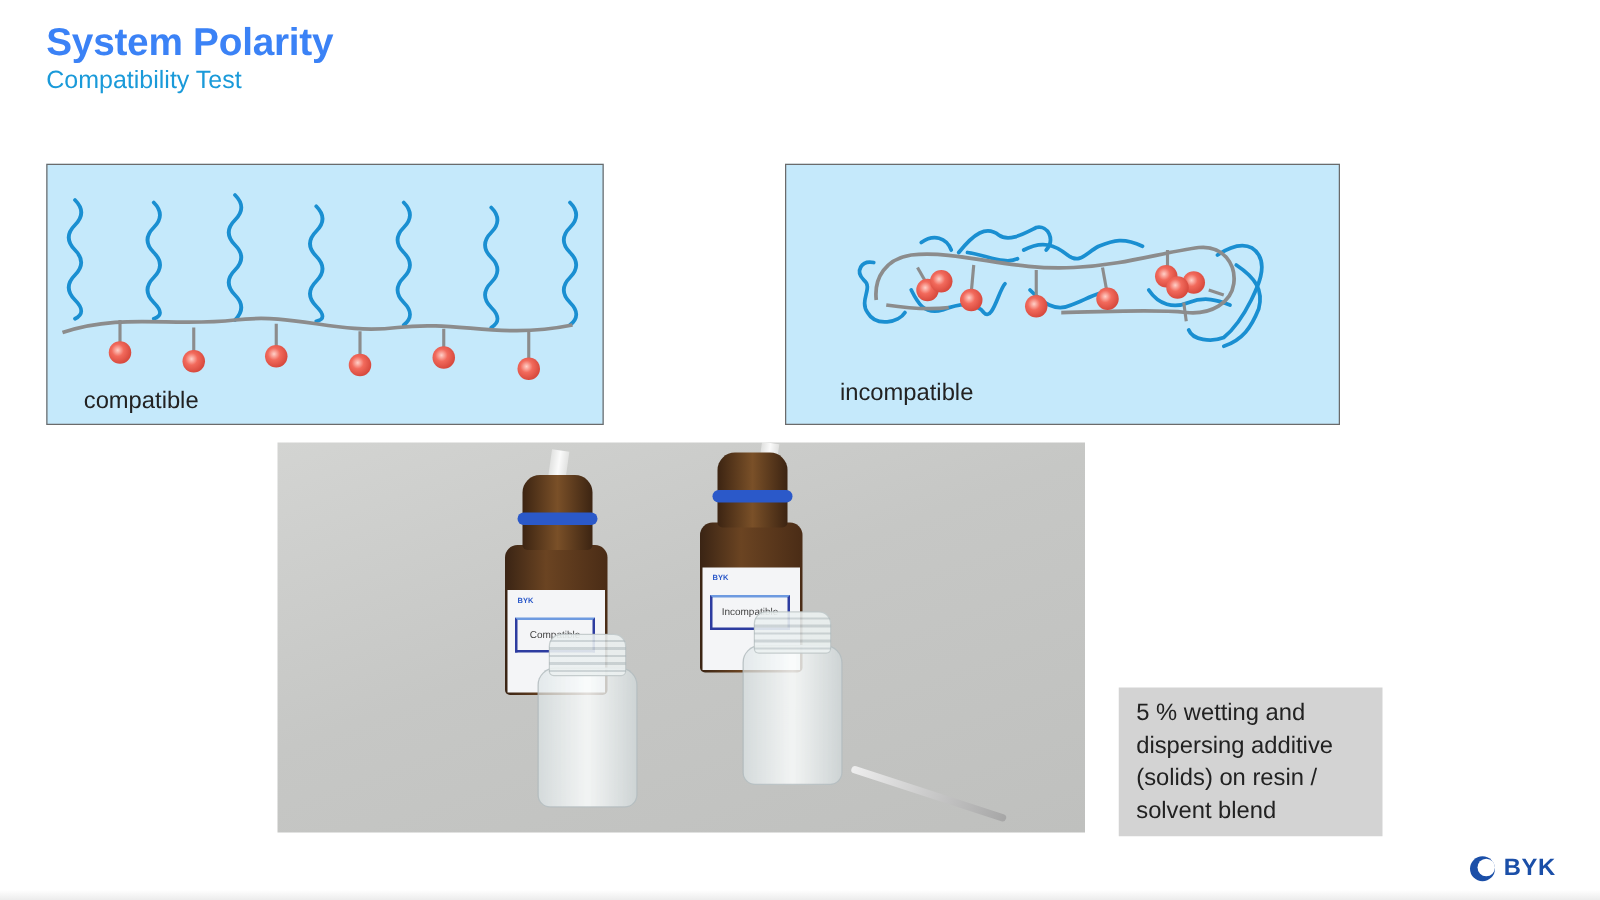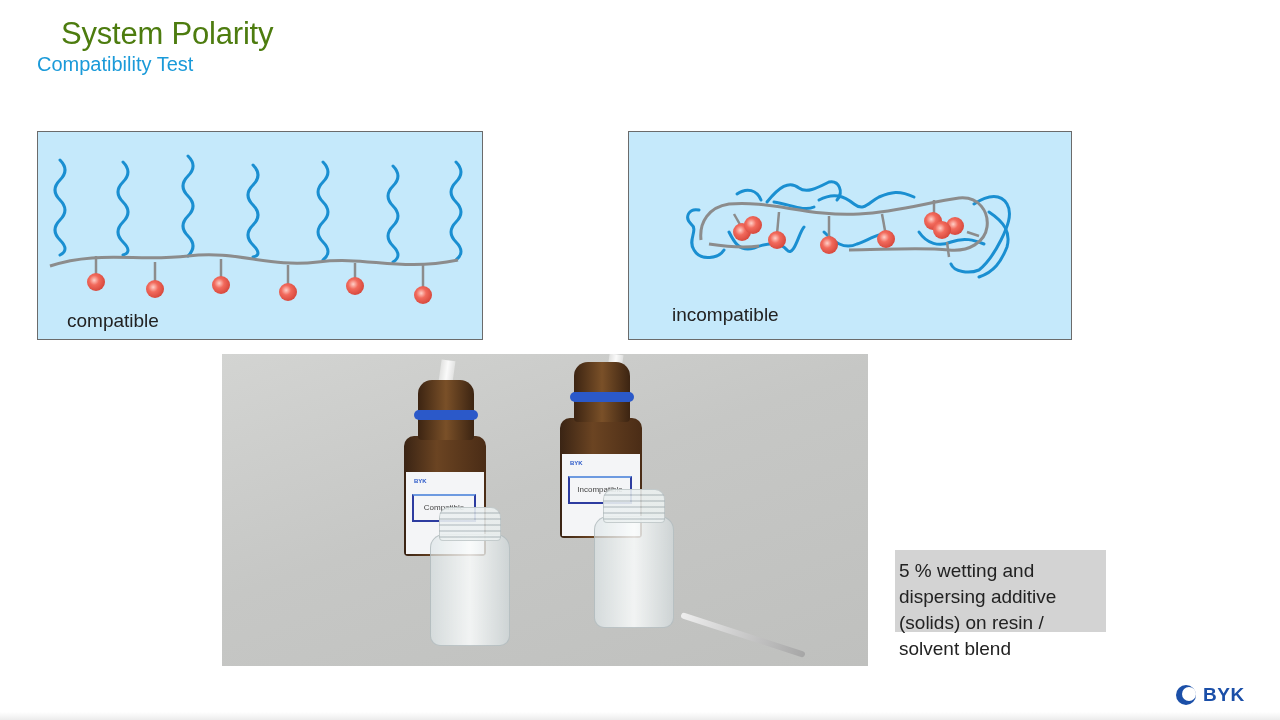--- a/index.html
+++ b/index.html
@@ -3,21 +3,21 @@
 <meta charset="utf-8">
 <style>
   html, body { margin:0; padding:0; }
   body {
     width:1280px; height:720px; position:relative; overflow:hidden;
     background:#ffffff;
     font-family:"Liberation Sans", sans-serif;
   }
   .title-main {
     position:absolute; left:37px; top:16px;
-    font-size:31px; font-weight:normal; color:#4d7c0f; letter-spacing:-0.2px;margin-left:24px;
+    font-size:31px; font-weight:bold; color:#3b82f6; letter-spacing:-0.2px;
   }
   .title-sub {
     position:absolute; left:37px; top:53px;
     font-size:20px; color:#1a9ad9;
   }
   .diagram {
     position:absolute; background:#c5e9fb; border:1px solid #6b6b6b;
     box-sizing:border-box;
   }
   .diagram svg { position:absolute; left:0; top:0; }
@@ -74,22 +74,22 @@
     border-radius:10px 10px 4px 4px;
     background:repeating-linear-gradient(180deg,rgba(235,240,240,0.9) 0 4px,rgba(200,208,210,0.9) 4px 6px);
     border:1px solid rgba(170,180,182,0.6);
   }
   .spatula {
     position:absolute; left:456px; top:278px; width:130px; height:6px;
     background:linear-gradient(90deg,#eeeeee,#a6a6a6);
     border-radius:3px; transform:rotate(18deg);
   }
   .note {
-    position:absolute; left:895px; top:550px; width:211px; height:82px;
-    background:#d3d3d3; box-sizing:border-box; padding:8px 4px;
+    position:absolute; left:895px; top:550px; width:211px; height:119px;
+    background:#d3d3d3; box-sizing:border-box; padding:8px 14px;
     font-size:19px; line-height:26px; color:#222;
   }
   .logo {
     position:absolute; left:1175px; top:684px; display:flex; align-items:center; gap:6px;
   }
   .logo-text { font-size:19px; font-weight:bold; color:#1b4fa8; letter-spacing:0.5px; }
   .footer-shadow {
     position:absolute; left:0; bottom:0; width:1280px; height:8px;
     background:linear-gradient(180deg,#ffffff,#ececec);
   }

